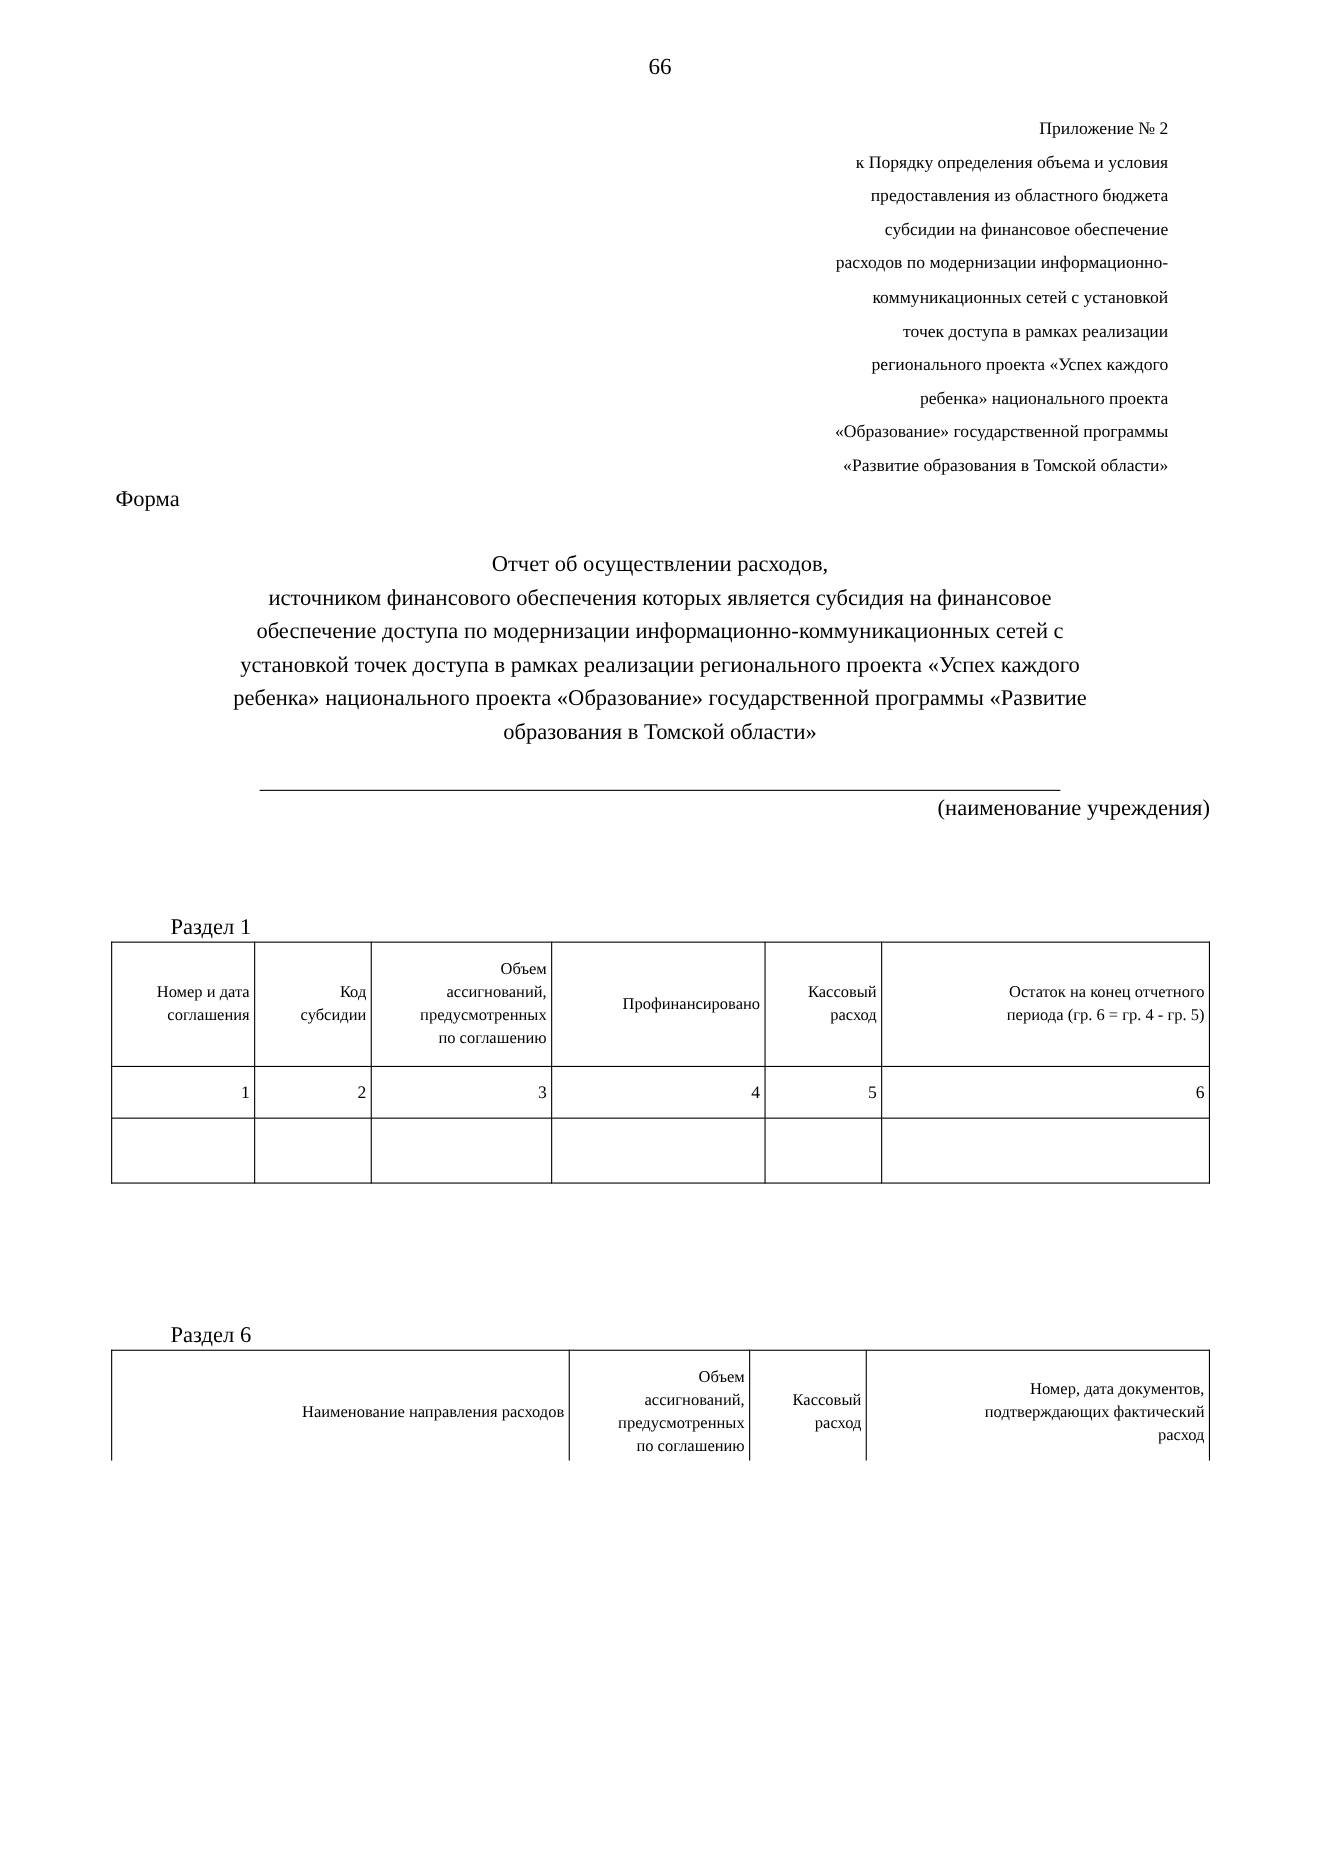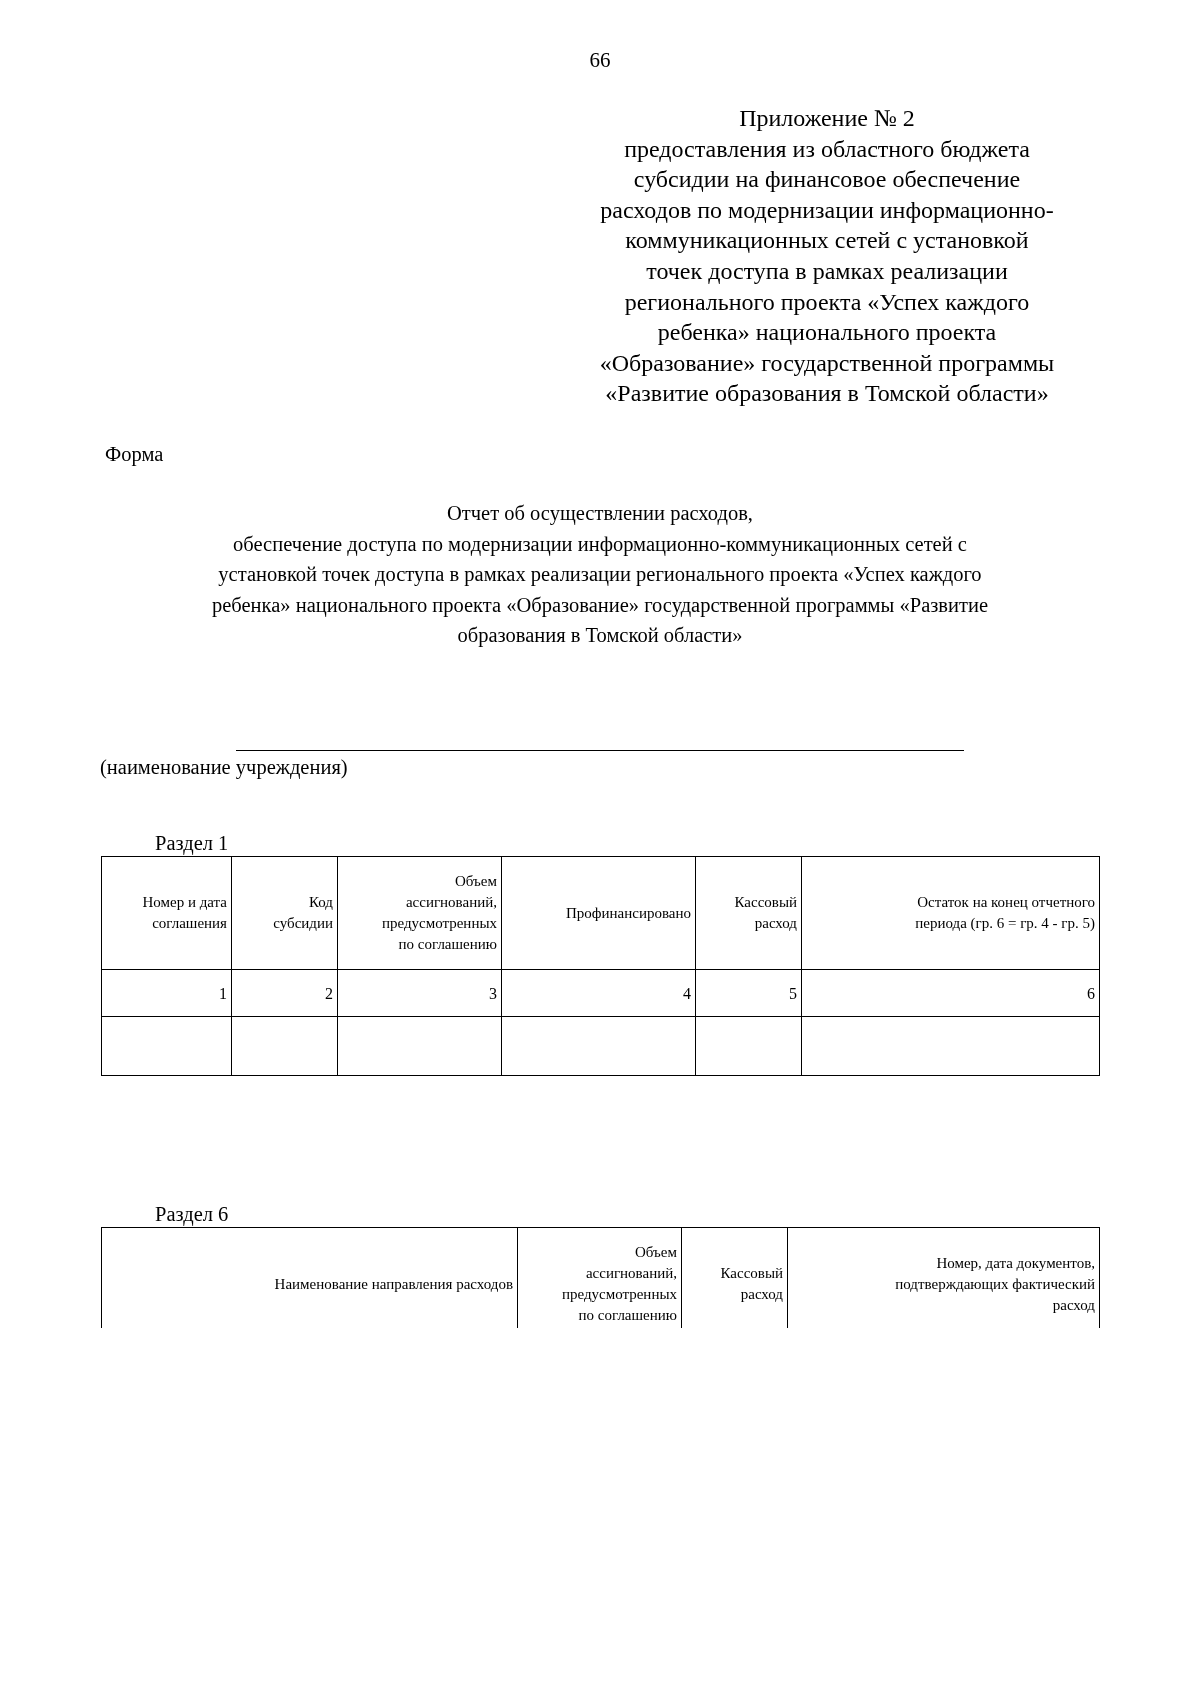--- a/index.html
+++ b/index.html
@@ -33,23 +33,23 @@
     font-size: 21px;
     line-height: 1;
   }
 
   
   .appendix-block {
     position: absolute;
     top: 103px;
     left: 592px;
     width: 470px;
-    font-size: 24px;
+    font-size: 16px;
     line-height: 30.6px;
-    text-align: center;
+    text-align: right;
   }
   .appendix-line { white-space: pre-wrap; }
 
   
   .form-label {
     position: absolute;
     top: 442px;
     left: 105px;
     font-size: 20.5px;
     line-height: 1.2;
@@ -62,24 +62,24 @@
     left: 100px;
     width: 1000px;
     font-size: 20.5px;
     line-height: 30.5px;
     text-align: center;
   }
 
   
   .inst-line-wrap {
     position: absolute;
-    top: 732px;
+    top: 700px;
     left: 100px;
     width: 1000px;
-    text-align: left;
+    text-align: right;
   }
   .inst-rule {
     width: 728px;
     margin: 0 auto;
     border-bottom: 1.3px solid #000;
     height: 18px;
   }
   .inst-caption {
     margin-top: 4px;
     font-size: 20.5px;
@@ -152,35 +152,37 @@
 </style>
 </head>
 <body>
 
 <div class="page">
 
   <div class="page-number">66</div>
 
   <div class="appendix-block">
     <div class="appendix-line">Приложение № 2</div>
+    <div class="appendix-line">к Порядку определения объема и условия</div>
     <div class="appendix-line">предоставления из областного бюджета</div>
     <div class="appendix-line">субсидии на финансовое обеспечение</div>
     <div class="appendix-line">расходов по модернизации информационно-</div>
     <div class="appendix-line">коммуникационных сетей с установкой</div>
     <div class="appendix-line">точек доступа в рамках реализации</div>
     <div class="appendix-line">регионального проекта «Успех каждого</div>
     <div class="appendix-line">ребенка» национального проекта</div>
     <div class="appendix-line">«Образование» государственной программы</div>
     <div class="appendix-line">«Развитие образования в Томской области»</div>
   </div>
 
   <div class="form-label">Форма</div>
 
   <div class="doc-title">
     <div>Отчет об осуществлении расходов,</div>
+    <div>источником финансового обеспечения которых является субсидия на финансовое</div>
     <div>обеспечение доступа по модернизации информационно-коммуникационных сетей с</div>
     <div>установкой точек доступа в рамках реализации регионального проекта «Успех каждого</div>
     <div>ребенка» национального проекта «Образование» государственной программы «Развитие</div>
     <div>образования в Томской области»</div>
   </div>
 
   <div class="inst-line-wrap">
     <div class="inst-rule"></div>
     <div class="inst-caption">(наименование учреждения)</div>
   </div>

